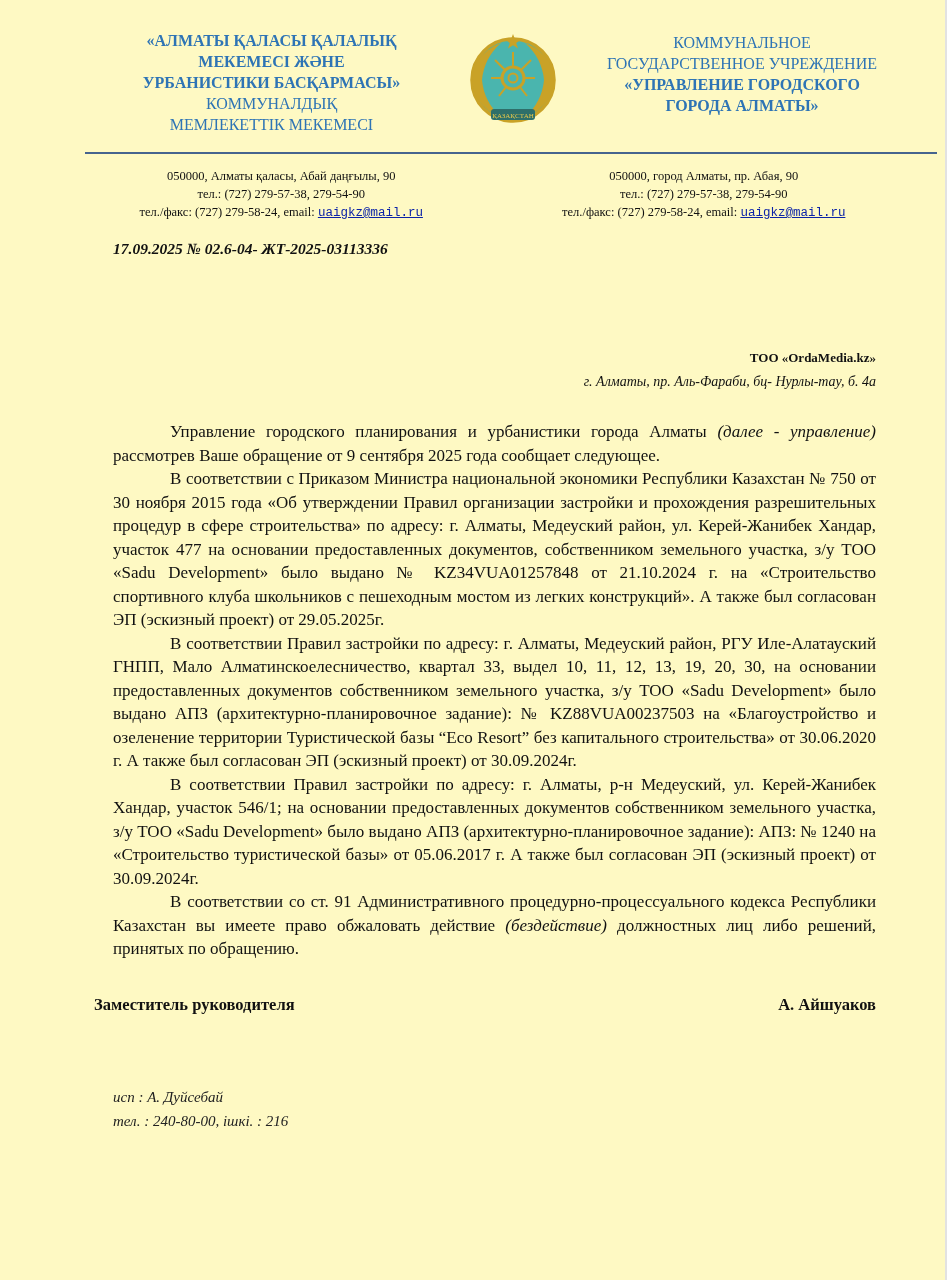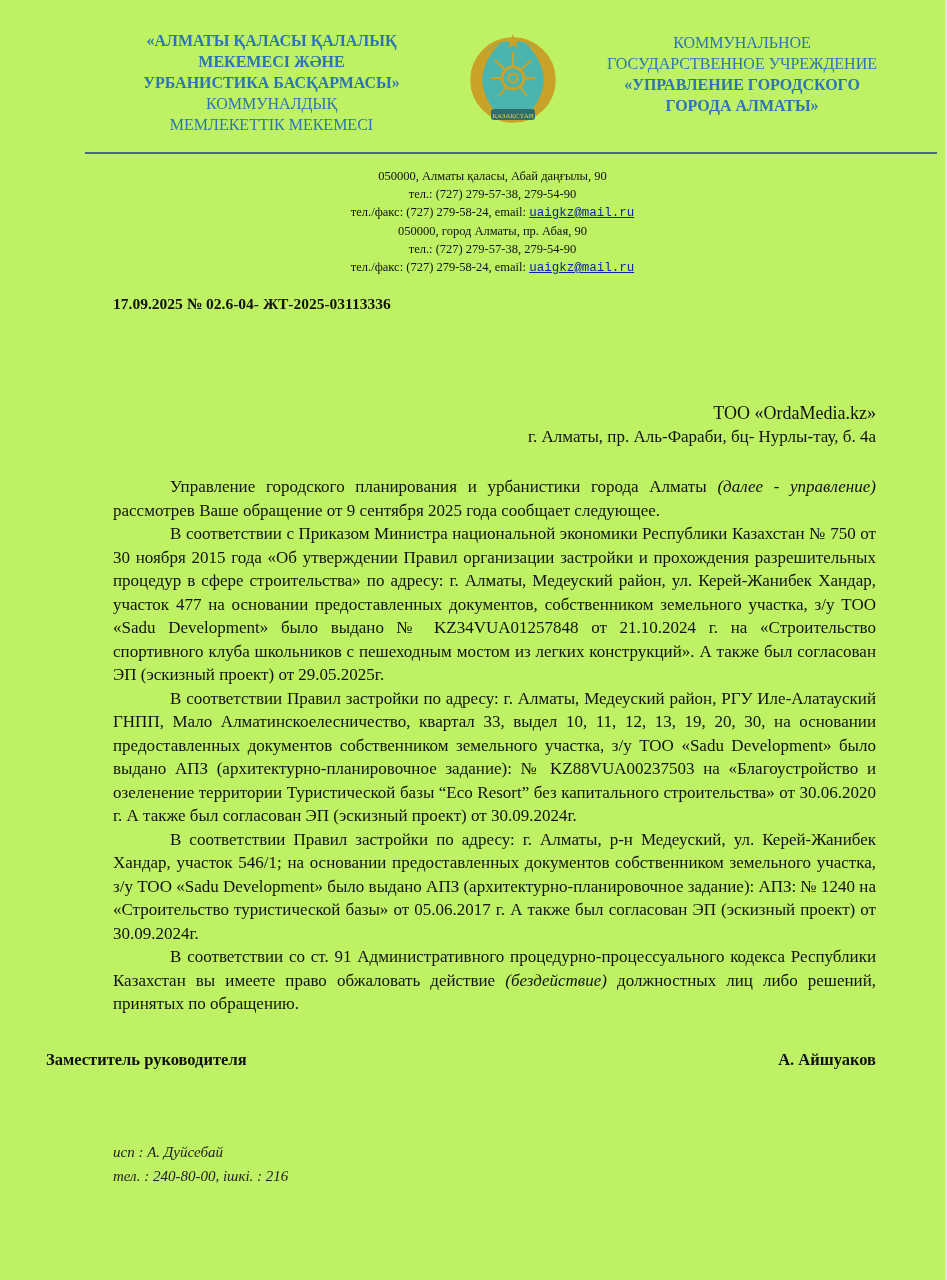--- a/index.html
+++ b/index.html
@@ -1,19 +1,19 @@
 <!DOCTYPE html>
 <html><head>
 <meta charset="utf-8">
 <style>
   html,body{margin:0;padding:0;background:#fff;}
   .page{
     position:relative;
     width:947px;height:1280px;
-    background:#bef264;
+    background:#fef9c3;
     border-right:2px solid #e2e2e2;
     box-sizing:border-box;
     font-family:"Liberation Serif","DejaVu Serif",serif;
     color:#111;
     overflow:hidden;
   }
   
   .letterhead{
     display:flex;
     align-items:flex-start;
@@ -26,67 +26,67 @@
   .emblem-wrap{width:100px;flex:0 0 100px;margin:2px 14px 0 16px;}
   
   .rule{
     border:none;height:2px;background:#46648e;
     margin:16px 8px 0 85px;
   }
   
   .contacts{
     display:flex;
     padding:13px 30px 0 70px;
-    font-size:12.5px;line-height:18px;flex-direction:column;
+    font-size:12.5px;line-height:18px;
   }
   .contact{flex:1 1 0;text-align:center;color:#111;}
   .email{color:#0b23a8;text-decoration:underline;cursor:pointer;font-family:Liberation Mono, monospace;}
   
   .reference{
     margin:18px 8px 0 113px;
-    font-weight:bold;font-size:15.5px;
+    font-weight:bold;font-size:15.5px;font-style:italic;
   }
   
   .addressee{
     margin:88px 69px 0 0;
     text-align:right;line-height:24px;
   }
-  .addr-name{font-weight:normal;font-size:18px;}
-  .addr-line{font-size:17px;}
+  .addr-name{font-weight:bold;font-size:13px;}
+  .addr-line{font-style:italic;font-size:14px;}
   
   .body{
     margin:26px 69px 0 113px;
     font-size:17px;line-height:23.5px;
     text-align:justify;
     font-family:Liberation Serif, serif;
   }
   .body p{margin:0;text-indent:57px;}
   .it{font-style:italic;}
   
   .signature{
     display:flex;justify-content:space-between;
-    margin:34px 69px 0 46px;
+    margin:34px 69px 0 94px;
     font-weight:bold;font-size:16.5px;
   }
   
   .exec{
     margin:70px 0 0 113px;
     font-style:italic;font-size:15px;line-height:24px;color:#222;
   }
 </style>
 </head>
 <body>
 
 <div class="page">
 
   <header class="letterhead">
     <div class="org org-left">
       <div class="b">«АЛМАТЫ ҚАЛАСЫ ҚАЛАЛЫҚ</div>
       <div class="b">МЕКЕМЕСІ ЖӘНЕ</div>
-      <div class="b">УРБАНИСТИКА БАСҚАРМАСЫ»</div>
+      <div class="b">УРБАНИСТИКИ БАСҚАРМАСЫ»</div>
       <div>КОММУНАЛДЫҚ</div>
       <div>МЕМЛЕКЕТТІК МЕКЕМЕСІ</div>
     </div>
 
     <div class="emblem-wrap">
       <svg viewBox="0 0 100 100" width="100" height="100" aria-hidden="true">
         <circle cx="50" cy="48" r="41" fill="#4ab5ae"></circle>
         <circle cx="50" cy="48" r="41" fill="none" stroke="#c9a227" stroke-width="3.5"></circle>
 
         <path d="M14 30 Q5 48 14 66 Q23 80 38 85 Q21 70 19 48 Q21 26 38 11 Q23 16 14 30 Z" fill="#c9a227"></path>

